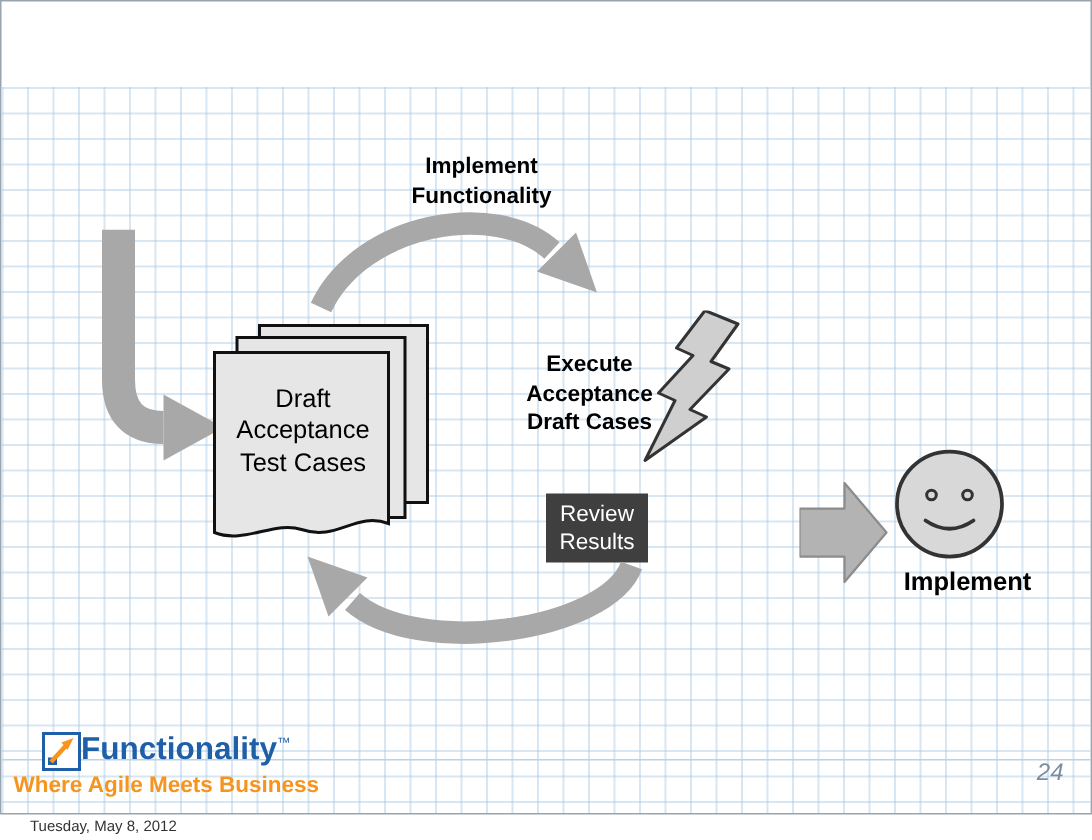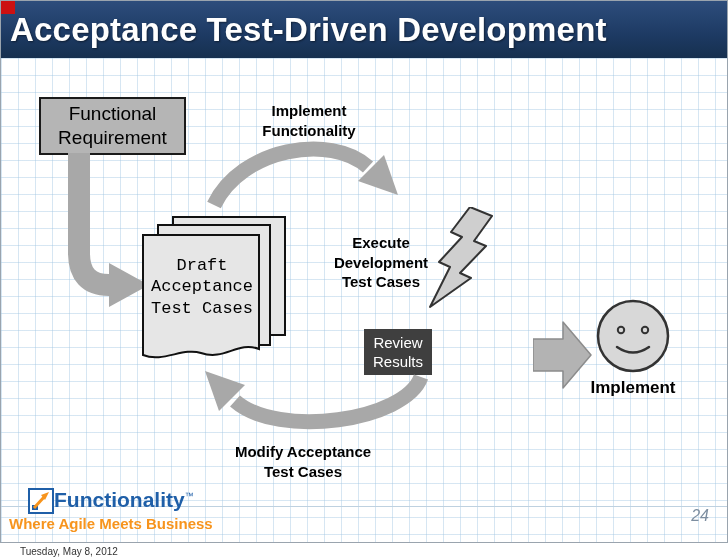--- a/index.html
+++ b/index.html
@@ -25,29 +25,29 @@
                linear-gradient(to bottom, rgba(165,200,228,0.45) 1px, transparent 1px);
              background-size:17px 17px; }
 
   .abs { position:absolute; }
 
   .func-box { left:38px; top:39px; width:147px; height:58px;
               background:#b5b5b5; border:2px solid #1a1a1a;
               display:flex; align-items:center; justify-content:center; text-align:center;
               font-size:19px; line-height:1.25; color:#000; }
 
-  .lbl { color:#000; text-align:center; font-weight:bold; font-size:15px; line-height:1.3; }
+  .lbl { color:#000; text-align:center; font-weight:bold; font-size:15px; line-height:1.3;margin-left:12px; }
   .lbl-implement { left:238px; top:43px; width:140px; }
   .lbl-execute  { left:328px; top:175px; width:104px; }
   .lbl-modify   { left:222px; top:384px; width:160px; }
   .lbl-verify   { left:436px; top:285px; width:100px; white-space:nowrap; text-align:left; }
   .lbl-accepted { left:584px; top:319px; width:96px; font-size:17px; }
 
   .pages-text { left:142px; top:197px; width:118px; text-align:center;
-                font-size:17px; line-height:1.25; color:#000; font-weight:normal;font-family:Liberation Mono, monospace; }
+                font-size:17px; line-height:1.25; color:#000; font-weight:normal; }
 
   .review-box { left:363px; top:271px; width:68px; height:46px; background:#3f3f3f;
                 color:#fff; font-size:15px; line-height:1.3; text-align:center;
                 display:flex; align-items:center; justify-content:flex-start; }
 
   .page-number { right:18px; top:449px; color:var(--page-num-gray, #7d8ea0); font-size:16px;font-style:italic; }
   .footer-line { left:0; top:448px; width:726px; height:1px; background:#bed1e0; }
 
   .logo-icon { left:27px; top:430px; width:26px; height:26px; }
   .brand { left:53px; top:430px; font-size:21px; font-weight:bold;
@@ -59,51 +59,44 @@
   .date-footer { position:absolute; left:3px; top:546px; font-size:10px; color:#333;margin-left:17px; }
 
   svg { display:block; }
 </style>
 </head>
 <body>
 
 <div class="screen">
   <div class="slide">
 
-    <header class="titlebar">
-      <div class="red-square"></div>
-      <h1>Acceptance Test-Driven Development</h1>
-    </header>
 
     <div class="content">
 
-      <div class="abs func-box">
-        <span>Functional Requirement</span>
-      </div>
 
       <div class="abs lbl lbl-implement">Implement Functionality</div>
 
       <svg class="abs" style="left:52px; top:95px;" width="100" height="155" viewBox="0 0 100 155">
         <path d="M 26 0 L 26 100 Q 26 132 56 132" fill="none" stroke="#a8a8a8" stroke-width="22"></path>
         <polygon points="96,132 56,110 56,154" fill="#a8a8a8"></polygon>
       </svg>
 
       <svg class="abs" style="left:195px; top:75px;" width="215" height="80" viewBox="0 0 215 80">
         <path d="M 18 72 C 45 15 135 0 172 34" fill="none" stroke="#a8a8a8" stroke-width="15"></path>
         <polygon points="202,62 162,48 188,22" fill="#a8a8a8"></polygon>
       </svg>
 
       <svg class="abs" style="left:138px; top:157px;" width="155" height="158" viewBox="0 0 155 158">
         <rect x="34" y="2" width="112" height="118" fill="#e6e6e6" stroke="#111" stroke-width="2"></rect>
         <rect x="19" y="10" width="112" height="120" fill="#e6e6e6" stroke="#111" stroke-width="2"></rect>
         <path d="M 4 20 L 120 20 L 120 134 C 98 126 86 146 62 138 C 44 132 24 148 4 140 Z" fill="#e6e6e6" stroke="#111" stroke-width="2"></path>
       </svg>
       <div class="abs pages-text">Draft Acceptance Test Cases</div>
 
-      <div class="abs lbl lbl-execute">Execute Development Test Cases</div>
+      <div class="abs lbl lbl-execute">Execute Acceptance Draft Cases</div>
 
       <svg class="abs" style="left:421px; top:149px;" width="72" height="102" viewBox="0 0 72 102">
         <polygon points="48,0 70,9 52,34 64,39 38,66 49,71 8,100 28,60 17,55 40,30 29,25" fill="#cfcfcf" stroke="#333" stroke-width="2" stroke-linejoin="round"></polygon>
       </svg>
 
       <div class="abs review-box">
         <span>Review Results</span>
       </div>
 
 
@@ -118,21 +111,20 @@
         <path d="M 23 50 Q 39 61 55 50" fill="none" stroke="#333" stroke-width="2.5" stroke-linecap="round"></path>
       </svg>
 
       <div class="abs lbl lbl-accepted">Implement</div>
 
       <svg class="abs" style="left:182px; top:301px;" width="255" height="85" viewBox="0 0 255 85">
         <path d="M 238 18 C 222 62 95 80 52 42" fill="none" stroke="#a8a8a8" stroke-width="15"></path>
         <polygon points="22,12 36,52 62,26" fill="#a8a8a8"></polygon>
       </svg>
 
-      <div class="abs lbl lbl-modify">Modify Acceptance Test Cases</div>
 
       <div class="abs footer-line"></div>
 
       <svg class="abs logo-icon" viewBox="0 0 26 26">
         <rect x="1" y="1" width="24" height="24" fill="#ffffff" stroke="#1f5fa8" stroke-width="2"></rect>
         <rect x="4" y="17" width="6" height="5" fill="#1f5fa8"></rect>
         <path d="M 6 20 L 17 8" stroke="#f7941d" stroke-width="3" fill="none"></path>
         <polygon points="21,4 13,7 17,12" fill="#f7941d"></polygon>
       </svg>
       <div class="abs brand">

